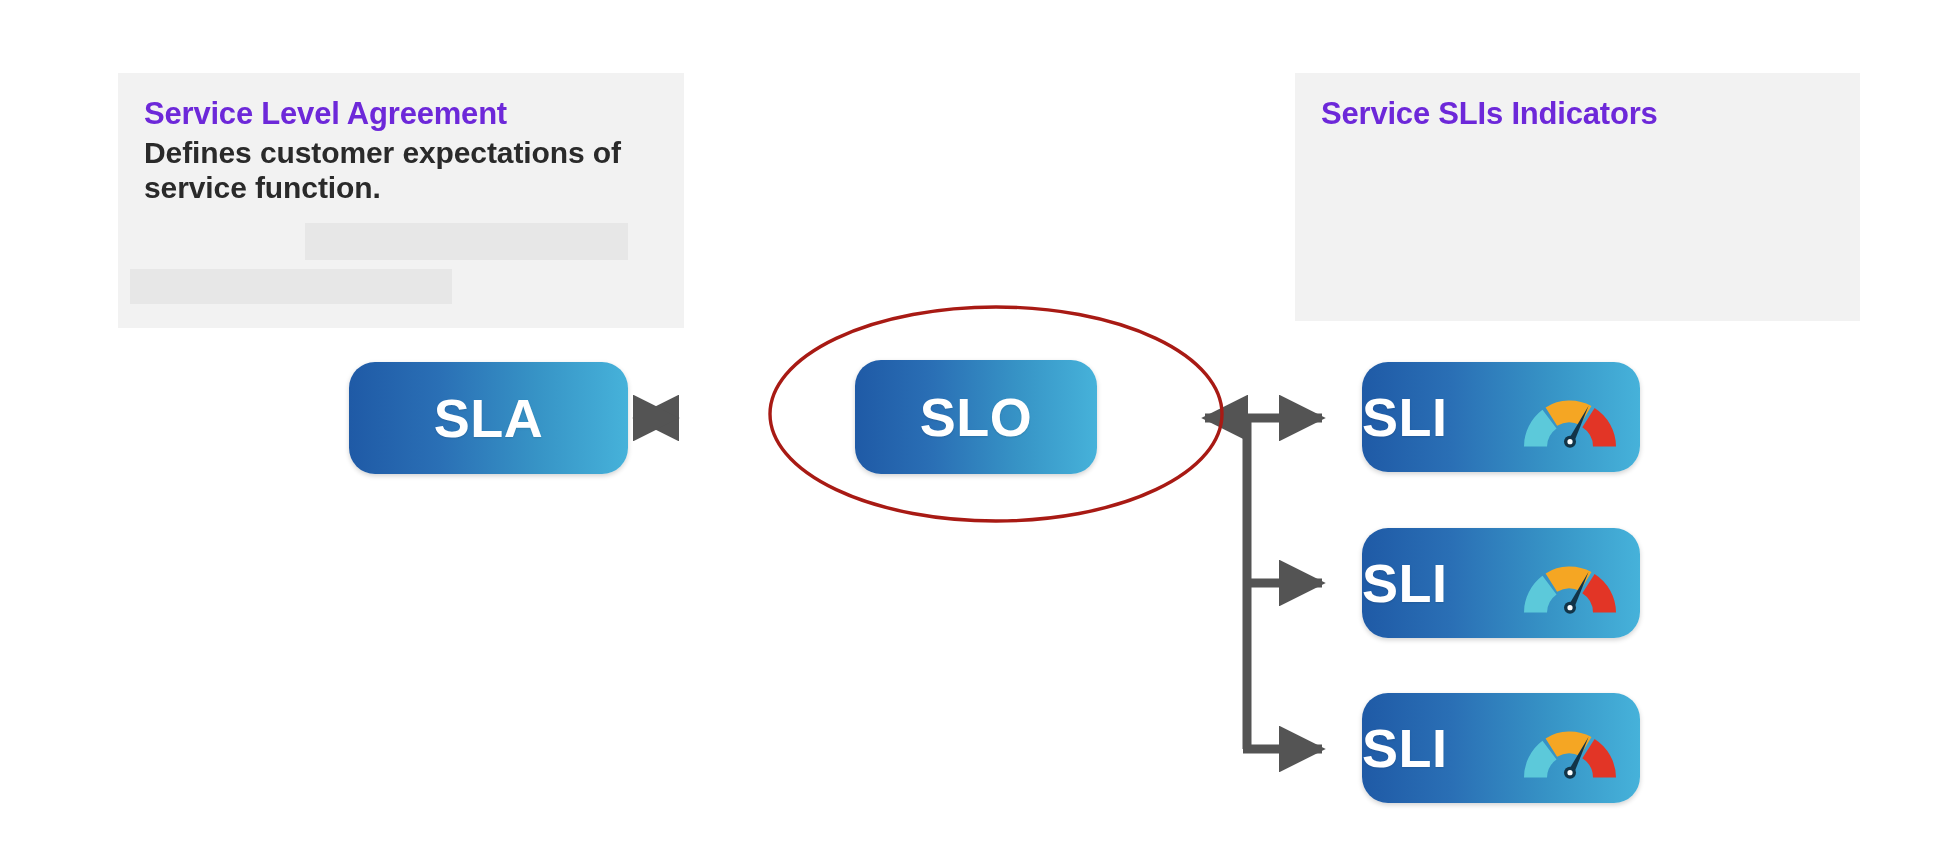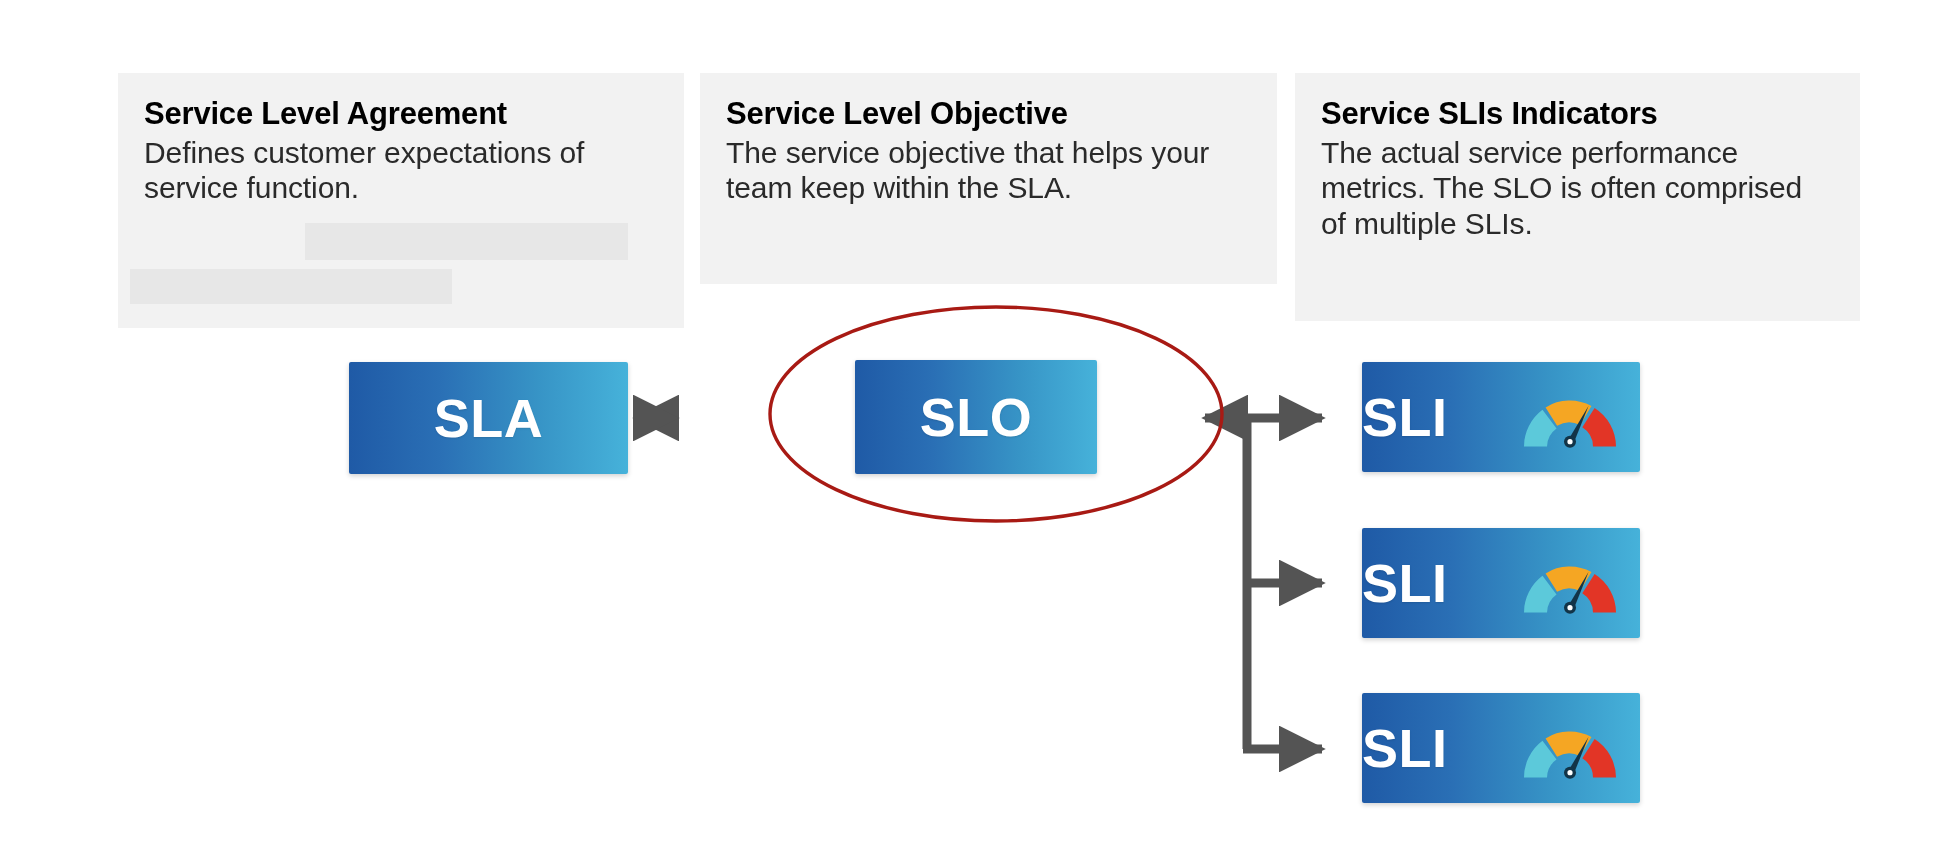--- a/index.html
+++ b/index.html
@@ -22,42 +22,42 @@
   
   .card {
     position: absolute;
     background: #f2f2f2;
     box-sizing: border-box;
     padding: 22px 26px 10px 26px;
   }
   .card-title {
     font-size: 31px;
     font-weight: bold;
-    color: #000000;
+    color: #6d28d9;
     line-height: 1.22;
     letter-spacing: -0.2px;
     margin: 0 0 2px 0;
   }
   .card-body {
     font-size: 30px;
-    font-weight: 400;
+    font-weight: 700;
     color: #2a2a2a;
     line-height: 1.18;
     margin: 0;
     letter-spacing: -0.1px;
   }
   .redact {
     position: absolute;
     background: #e7e7e7;
   }
 
   
   .node {
     position: absolute;
-    border-radius: 2px;
+    border-radius: 26px;
     background: linear-gradient(90deg, #1f5aa6 0%, #2a6fb5 32%, #3794c6 68%, #46b2da 100%);
     box-shadow: 0 2px 5px rgba(0,0,0,0.18);
     display: flex;
     align-items: center;
     box-sizing: border-box;
   }
   .node-label {
     color: #ffffff;
     font-weight: bold;
     font-size: 54px;
@@ -95,28 +95,23 @@
 
 <div id="canvas">
 
   <div class="card" style="left:118px; top:73px; width:566px; height:255px;">
     <div class="card-title">Service Level Agreement</div>
     <div class="card-body">Defines customer expectations of service function.</div>
     <div class="redact" style="left:187px; top:150px; width:323px; height:37px;"></div>
     <div class="redact" style="left:12px; top:196px; width:322px; height:35px;"></div>
   </div>
 
-  <div class="card" style="left:700px; top:73px; width:577px; height:211px;">
-    <div class="card-title">Service Level Objective</div>
-    <div class="card-body">The service objective that helps your team keep within the SLA.</div>
-  </div>
 
   <div class="card" style="left:1295px; top:73px; width:565px; height:248px;">
     <div class="card-title">Service SLIs Indicators</div>
-    <div class="card-body">The actual service performance metrics. The SLO is often comprised of multiple SLIs.</div>
   </div>
 
   <svg id="wires" viewBox="0 0 1960 862">
     <defs>
       <marker id="ah" viewBox="0 0 10 10" refX="9.2" refY="5" markerWidth="5.2" markerHeight="5.2" orient="auto-start-reverse">
         <path d="M 0 0 L 10 5 L 0 10 z" fill="#545454"></path>
       </marker>
     </defs>
 
     <line x1="636" y1="418" x2="676" y2="418" stroke="#545454" stroke-width="9" marker-start="url(#ah)" marker-end="url(#ah)"></line>

